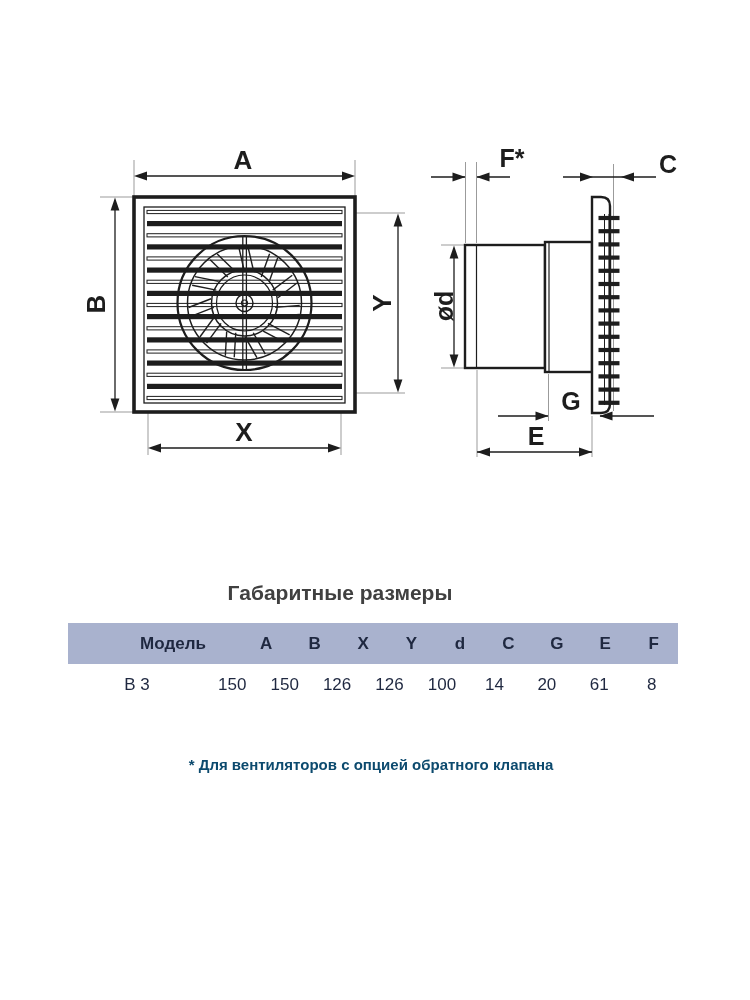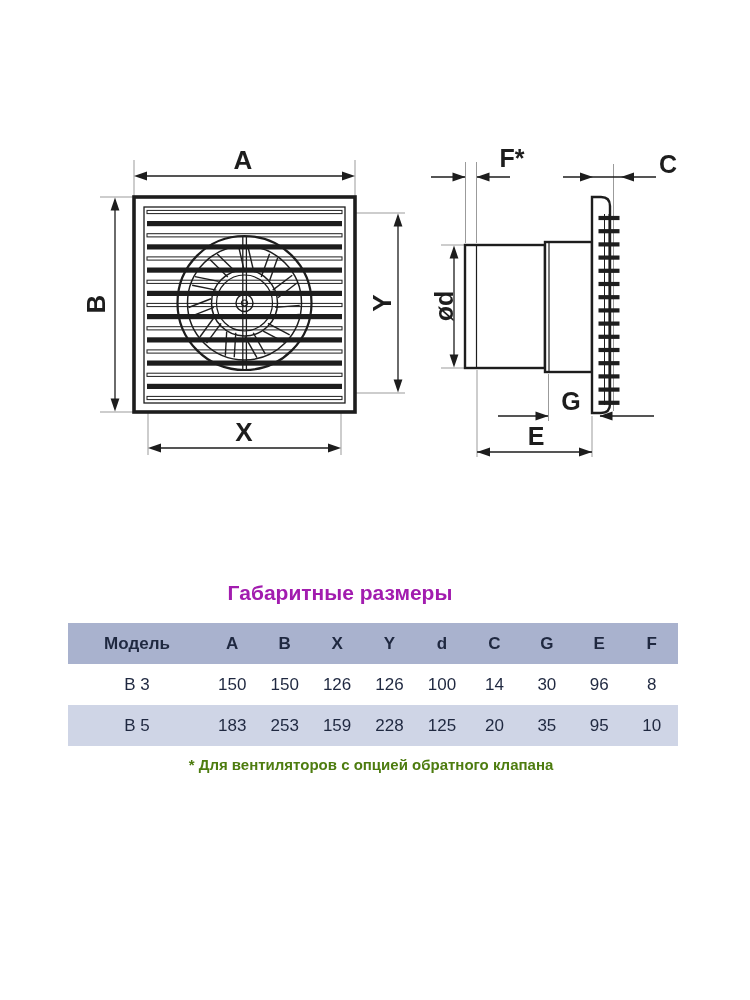--- a/index.html
+++ b/index.html
@@ -8,34 +8,34 @@
     font-family:"Liberation Sans", sans-serif;
     color:#1f2840; position:relative; overflow:hidden;
   }
   .canvas{position:absolute;left:0;top:0;width:750px;height:1000px;}
   svg text{
     font-family:"Liberation Sans", sans-serif;
     font-weight:bold; fill:#1d1d1d;
   }
   .section-title{
     position:absolute; left:0; top:581px; width:680px;
-    text-align:center; font-size:21px; font-weight:bold; color:#a21caf;
+    text-align:center; font-size:21px; font-weight:bold; color:#404040;
   }
   .dim-table{
     position:absolute; left:68px; top:623px; width:610px;
     font-size:17px; color:#1f2840;
   }
   .trow{display:flex; height:41px; align-items:center;}
-  .trow.thead{background:#a9b2ce; font-weight:bold;}
+  .trow.thead{background:#a9b2ce; font-weight:bold;padding-left:36px;}
   .trow.alt{background:#cfd5e6;}
   .c0{width:138px; text-align:center; flex:none;}
   .cell{flex:1; text-align:center;}
   .footnote{
     position:absolute; left:0; top:756px; width:742px;
-    text-align:center; font-size:15px; font-weight:600; color:#4d7c0f;
+    text-align:center; font-size:15px; font-weight:600; color:#0c4a6e;
   }
 </style>
 </head>
 <body>
 
 <div class="canvas">
 
   <svg width="750" height="560" viewBox="0 0 750 560">
 
     <g>
@@ -259,33 +259,21 @@
       <div class="cell">F</div>
     </div>
     <div class="trow">
       <div class="c0">B 3</div>
       <div class="cell">150</div>
       <div class="cell">150</div>
       <div class="cell">126</div>
       <div class="cell">126</div>
       <div class="cell">100</div>
       <div class="cell">14</div>
-      <div class="cell">30</div>
-      <div class="cell">96</div>
+      <div class="cell">20</div>
+      <div class="cell">61</div>
       <div class="cell">8</div>
     </div>
-    <div class="trow alt">
-      <div class="c0">B 5</div>
-      <div class="cell">183</div>
-      <div class="cell">253</div>
-      <div class="cell">159</div>
-      <div class="cell">228</div>
-      <div class="cell">125</div>
-      <div class="cell">20</div>
-      <div class="cell">35</div>
-      <div class="cell">95</div>
-      <div class="cell">10</div>
-    </div>
   </div>
 
   <div class="footnote">* Для вентиляторов с опцией обратного клапана</div>
 
 </div>
 
 </body></html>

